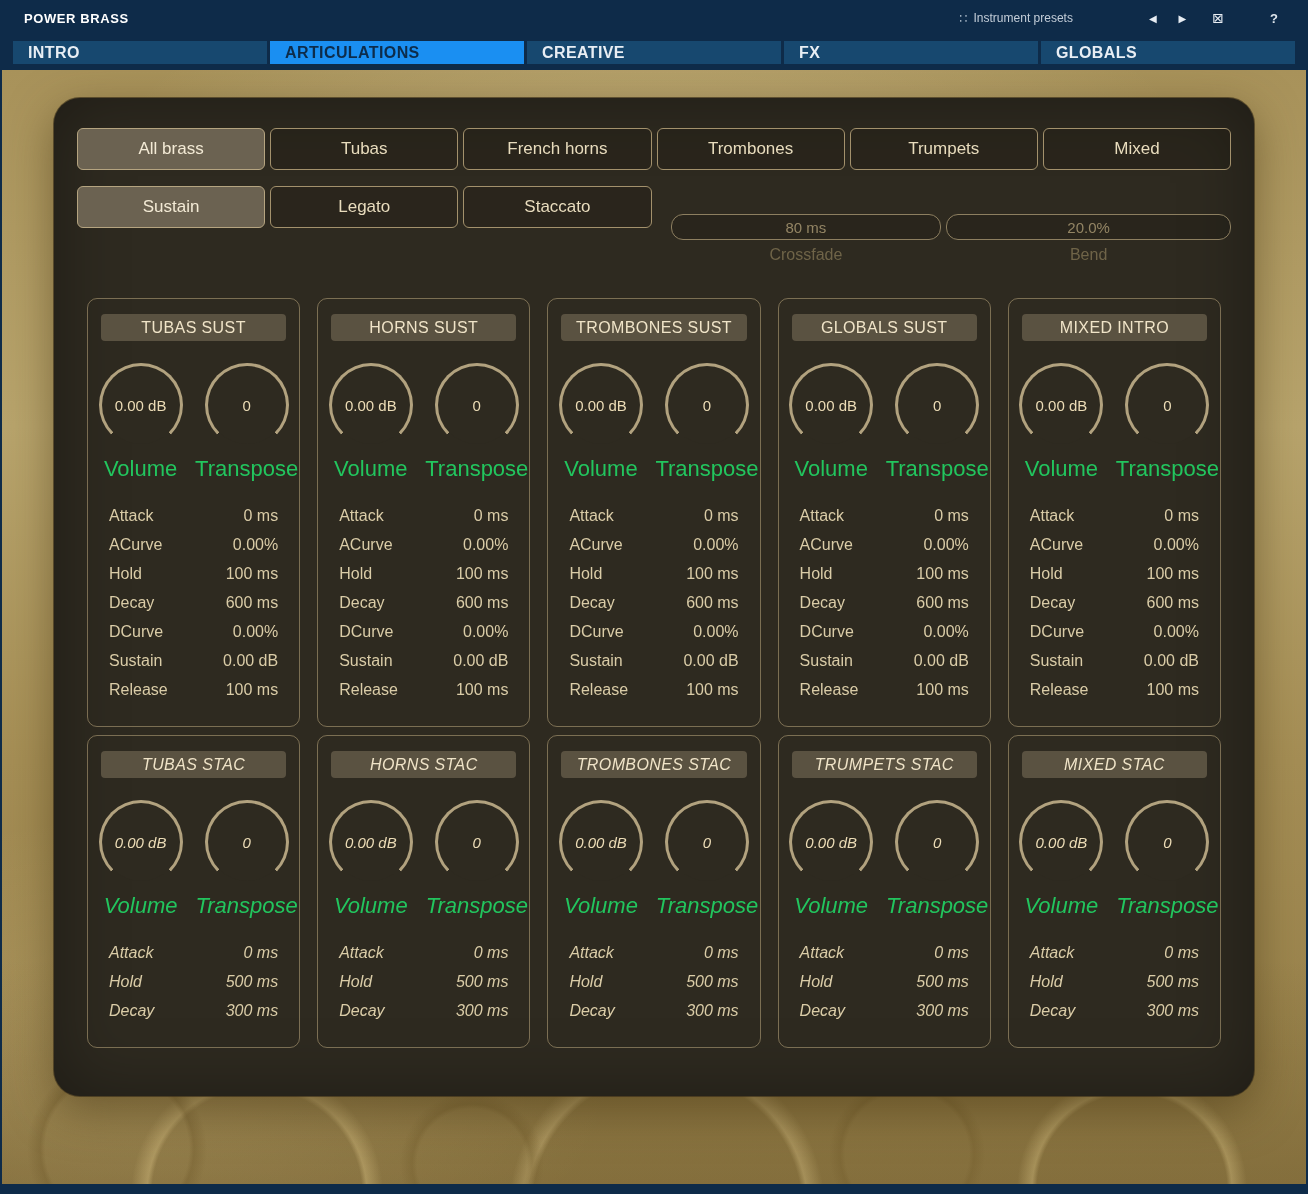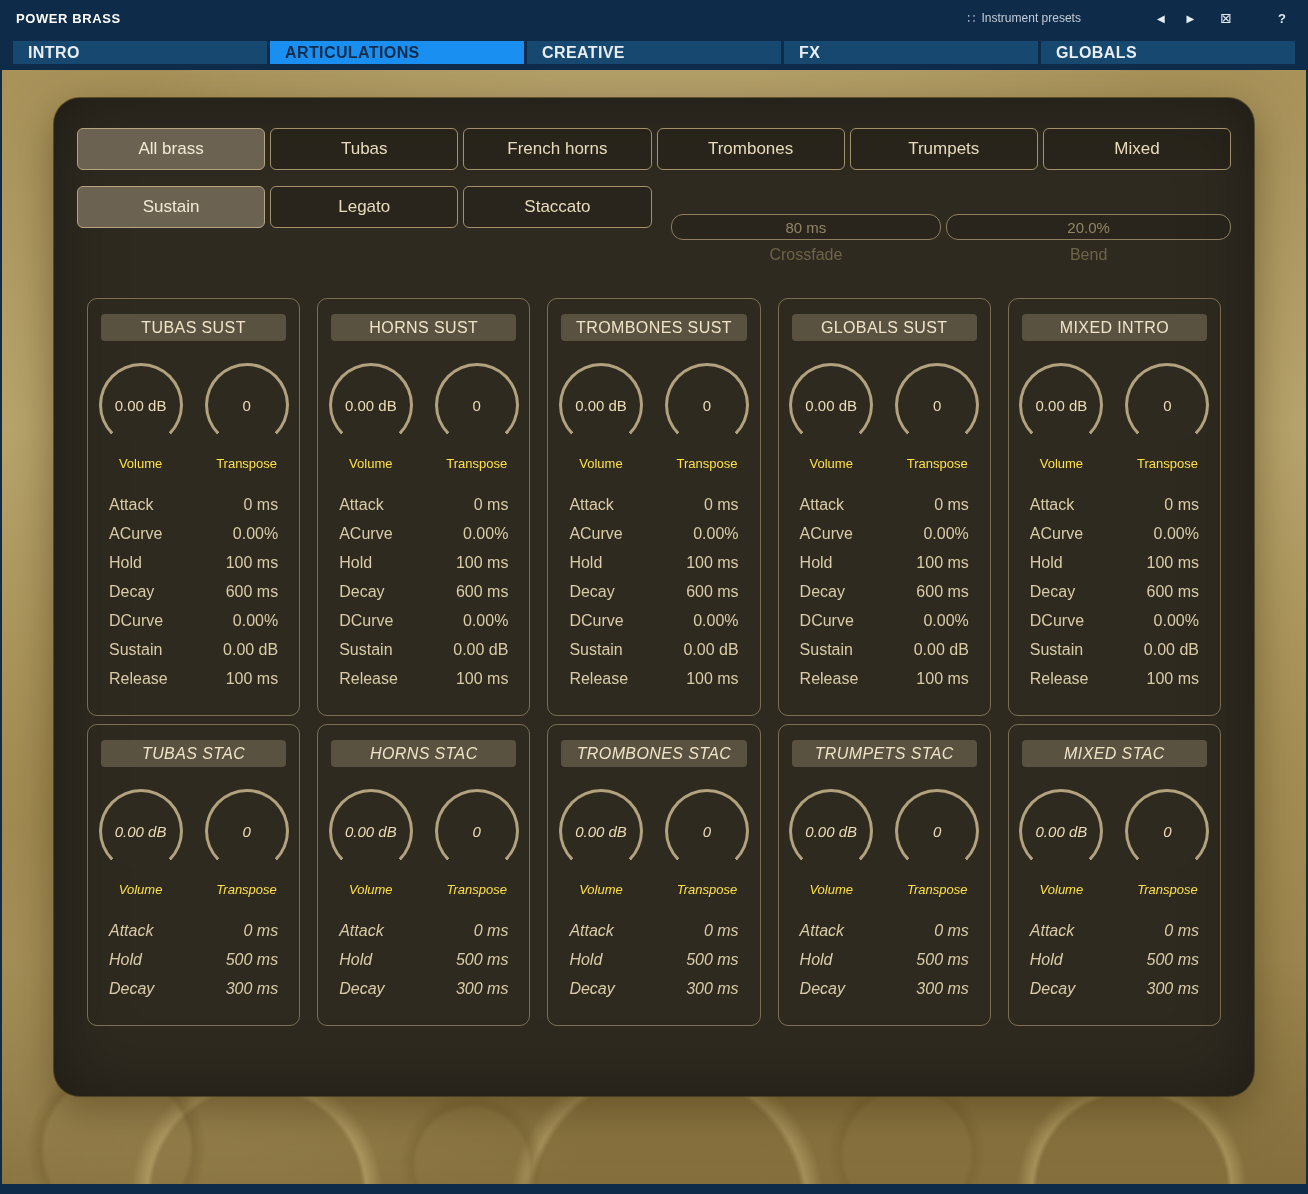--- a/index.html
+++ b/index.html
@@ -10,21 +10,21 @@
     background: #0e2b49;
   }
   [data-interactable="true"] { cursor: pointer; }
 
   
   .titlebar {
     height: 36px;
     background: #0e2b49;
     display: flex;
     align-items: center;
-    padding: 0 16px;
+    padding: 0 24px;
     color: #ffffff;
   }
   .titlebar-title {
     font-size: 13px;
     font-weight: bold;
     letter-spacing: 0.6px;
   }
   .titlebar-right {
     margin-left: auto;
     display: flex;
@@ -214,22 +214,22 @@
     inset: 0;
     display: flex;
     align-items: center;
     justify-content: center;
     font-size: 15px;
     color: #ecdcb6;
     z-index: 1;
   }
   .knob-label {
     margin-top: 9px;
-    font-size: 13px;
-    color: #fde047;
+    font-size: 22px;
+    color: #22c55e;
   }
   .params { margin: 19px 21px 0; }
   .param-row {
     display: flex;
     justify-content: space-between;
     align-items: center;
     line-height: 29px;
     font-size: 16px;
     color: #dacca7;
   }

